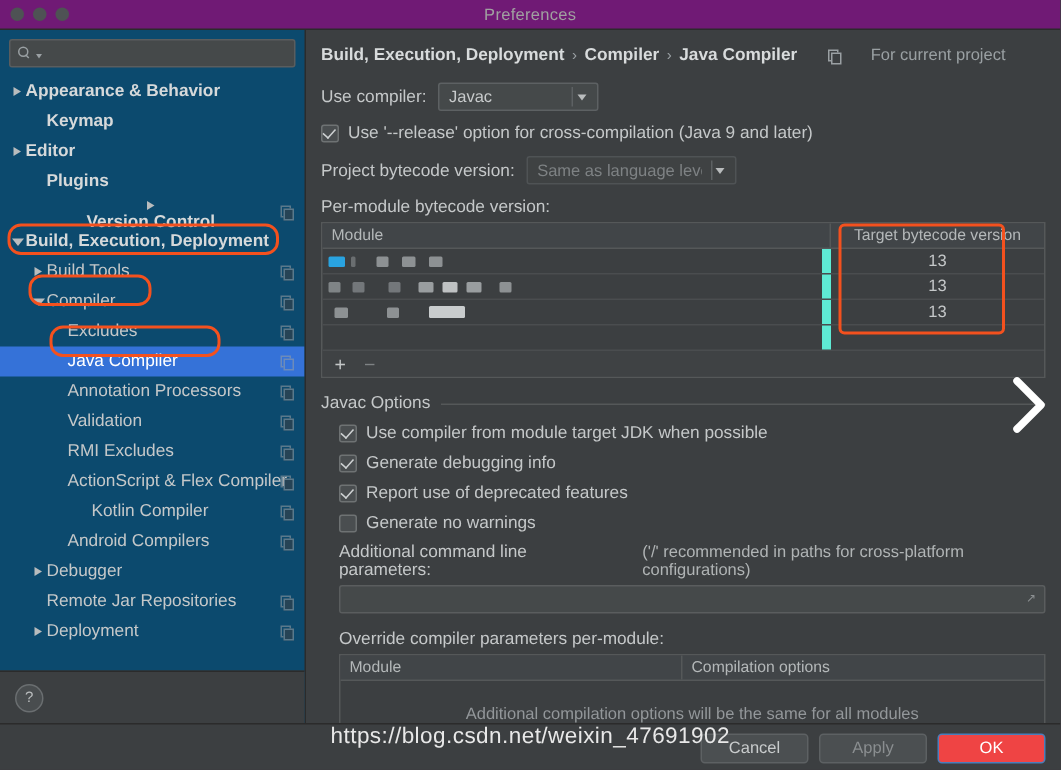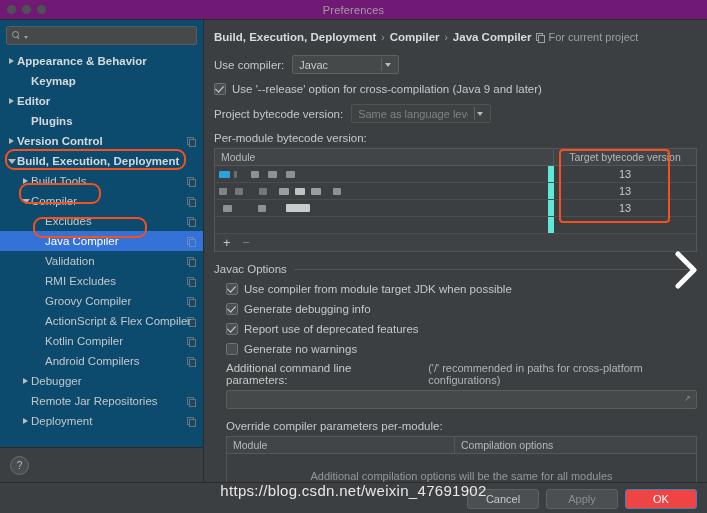--- a/index.html
+++ b/index.html
@@ -79,21 +79,21 @@
   .helpbtn{width:17px;height:17px;border-radius:50%;border:1px solid #6a6e70;background:#494d4f;
     color:#b9bcbd;font-size:10px;display:flex;align-items:center;justify-content:center;}
 
   
   .main{flex:1;background:#3c3f41;position:relative;padding:0;overflow:hidden;}
   .mpad{padding:9px 10px 0 10px;}
 
   .crumbs{display:flex;align-items:center;gap:5px;height:16px;}
   .crumbs .c{font-size:11.5px;font-weight:bold;color:#d8dbdc;}
   .crumbs .sep{font-size:10px;color:#9aa0a3;}
-  .forproj{display:flex;align-items:center;gap:4px;color:#9aa0a3;font-size:11px;}
+  .forproj{margin-left:16px;display:flex;align-items:center;gap:20px;color:#9aa0a3;font-size:11px;}
   .forproj .ic{width:8px;height:8px;position:relative;display:inline-block;}
   .forproj .ic:before{content:"";position:absolute;left:0;top:0;width:5px;height:6px;border:1px solid #9aa0a3;}
   .forproj .ic:after{content:"";position:absolute;left:2px;top:2px;width:5px;height:6px;border:1px solid #9aa0a3;background:#3c3f41;}
 
   .row{display:flex;align-items:center;margin-top:10px;}
   .lab{font-size:11.5px;color:#c5c8c9;}
 
   .combo{
     height:17px;min-width:95px;background:#45494a;border:1px solid #5d6163;border-radius:2px;
     display:flex;align-items:center;justify-content:space-between;padding:0 4px 0 6px;margin-left:8px;
@@ -203,29 +203,29 @@
           <div class="titem bold" style="padding-left: 6px;">
             <span class="tw">
               <span class="arrow"></span>
             </span>
             <span class="lbl">Editor</span>
           </div>
           <div class="titem bold" style="padding-left: 20px;">
             <span class="tw"></span>
             <span class="lbl">Plugins</span>
           </div>
+          <div class="titem bold" style="padding-left: 6px; flex-direction: column;">
+            <span class="tw">
+              <span class="arrow"></span>
+            </span>
+            <span class="lbl">Version Control</span>
+            <span class="copyicon"></span>
+          </div>
           <div class="titem bold" style="padding-left: 6px;">
             <span class="tw">
-              <span class="arrow"></span>
-            </span>
-            <span class="lbl">Version Control</span>
-            <span class="copyicon"></span>
-          </div>
-          <div class="titem bold" style="padding-left: 6px;">
-            <span class="tw">
               <span class="arrow open"></span>
             </span>
             <span class="lbl">Build, Execution, Deployment</span>
           </div>
           <div class="titem" style="padding-left: 20px;">
             <span class="tw">
               <span class="arrow"></span>
             </span>
             <span class="lbl">Build Tools</span>
             <span class="copyicon"></span>
@@ -242,39 +242,39 @@
             <span class="lbl">Excludes</span>
             <span class="copyicon"></span>
           </div>
           <div class="titem sel" style="padding-left: 34px;">
             <span class="tw"></span>
             <span class="lbl">Java Compiler</span>
             <span class="copyicon"></span>
           </div>
           <div class="titem" style="padding-left: 34px;">
             <span class="tw"></span>
+            <span class="lbl">Annotation Processors</span>
+            <span class="copyicon"></span>
+          </div>
+          <div class="titem" style="padding-left: 34px;">
+            <span class="tw"></span>
             <span class="lbl">Validation</span>
             <span class="copyicon"></span>
           </div>
           <div class="titem" style="padding-left: 34px;">
             <span class="tw"></span>
             <span class="lbl">RMI Excludes</span>
             <span class="copyicon"></span>
           </div>
           <div class="titem" style="padding-left: 34px;">
             <span class="tw"></span>
-            <span class="lbl">Groovy Compiler</span>
-            <span class="copyicon"></span>
-          </div>
-          <div class="titem" style="padding-left: 34px;">
-            <span class="tw"></span>
             <span class="lbl">ActionScript &amp; Flex Compiler</span>
             <span class="copyicon"></span>
           </div>
-          <div class="titem" style="padding-left: 34px; text-align: center;">
+          <div class="titem" style="padding-left: 50px; text-align: center;">
             <span class="tw"></span>
             <span class="lbl">Kotlin Compiler</span>
             <span class="copyicon"></span>
           </div>
           <div class="titem" style="padding-left: 34px;">
             <span class="tw"></span>
             <span class="lbl">Android Compilers</span>
             <span class="copyicon"></span>
           </div>
           <div class="titem" style="padding-left: 20px;">

